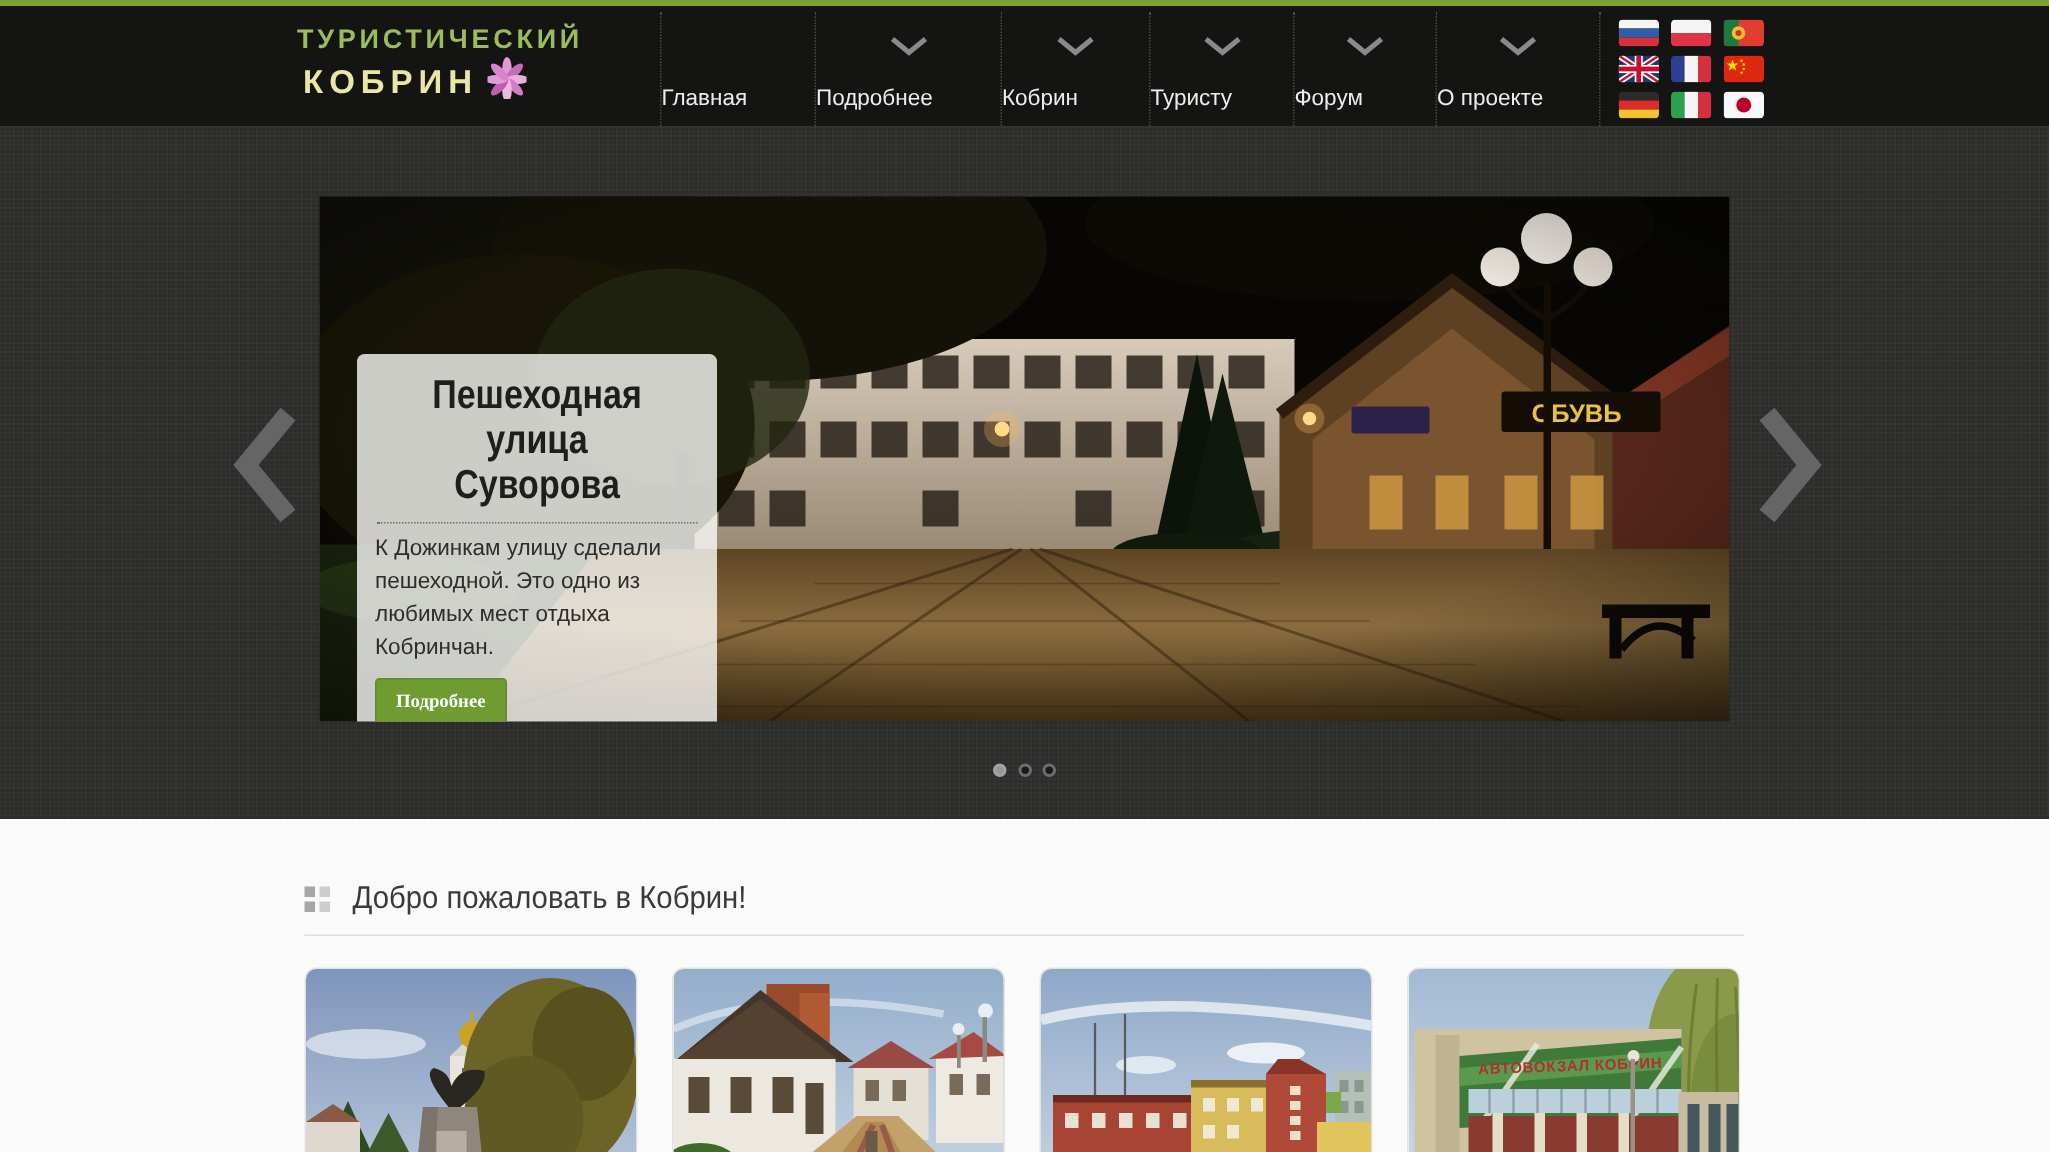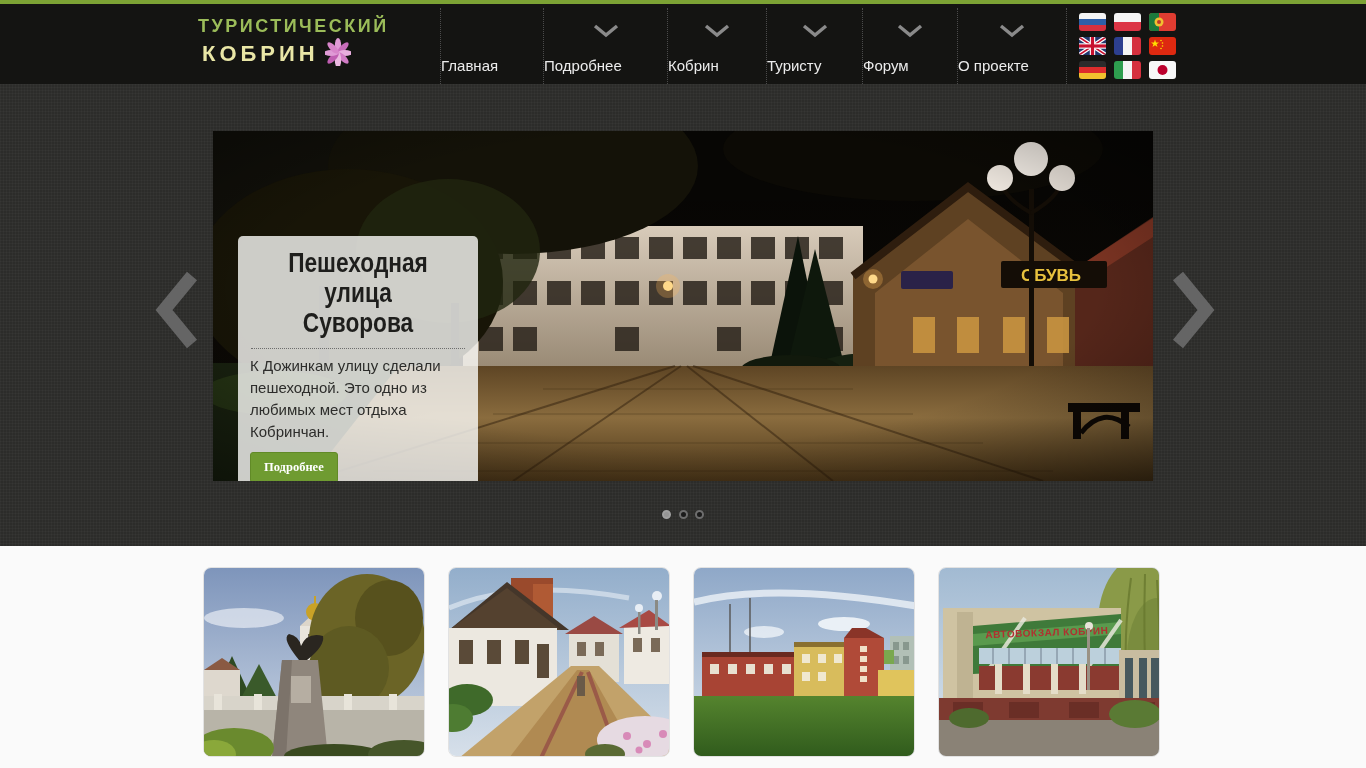--- a/index.html
+++ b/index.html
@@ -369,20 +369,29 @@
 
   <div class="dots">
     <span class="dot active"></span>
     <span class="dot"></span>
     <span class="dot"></span>
   </div>
 </div>
 
 <div class="main">
   <div class="container">
+    <div class="welcome">
+      <span class="sq-icon">
+        <span class="sq-a"></span>
+          <span class="sq-b"></span>
+          <span class="sq-a"></span>
+          <span class="sq-b"></span>
+      </span>
+      <h2 class="welcome-h">Добро пожаловать в Кобрин!</h2>
+    </div>
 
     <div class="cards">
 
       <div class="card">
         <svg viewBox="0 0 222 190" width="222" height="190">
           <defs>
               <linearGradient id="c1sky" x1="0" y1="0" x2="0" y2="1">
             <stop offset="0" stop-color="#7e95bb"></stop>
                 <stop offset="1" stop-color="#cdd8e6"></stop>
               </linearGradient>

